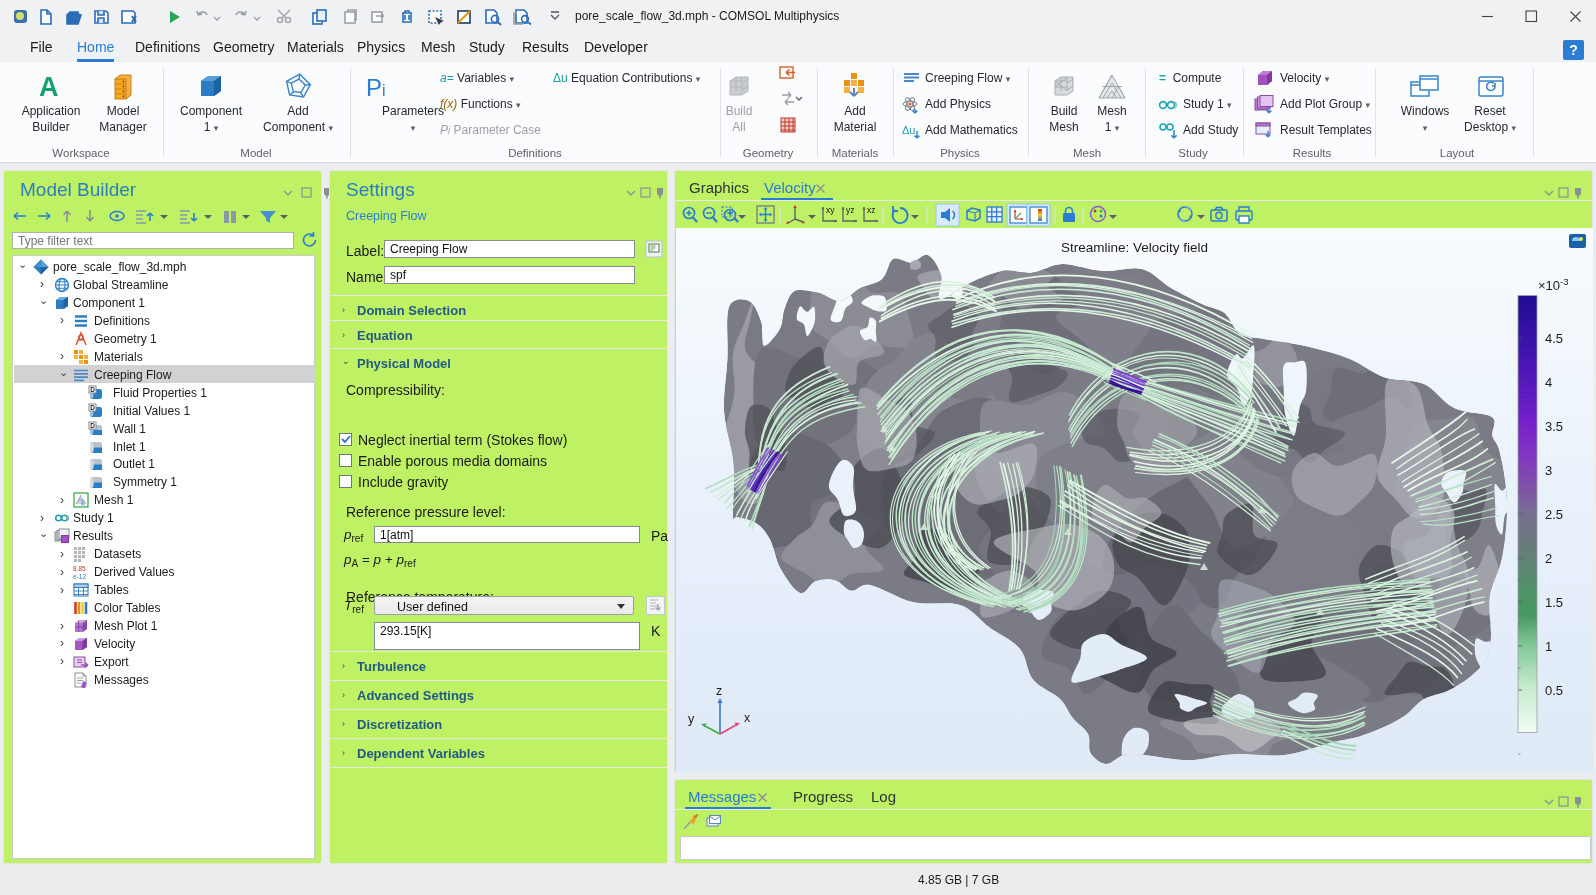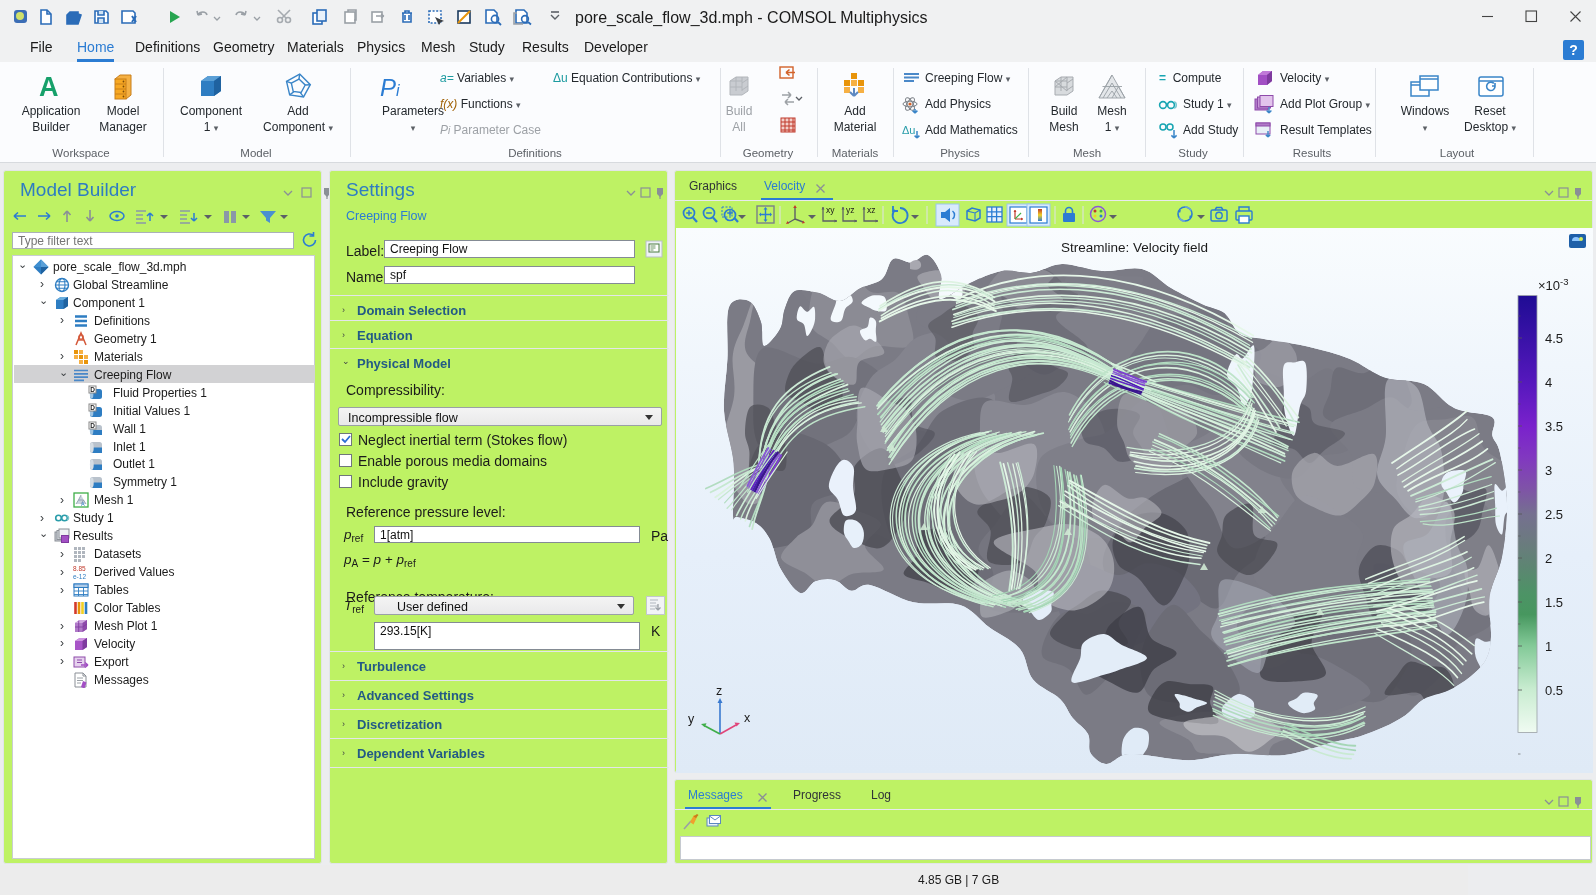--- a/index.html
+++ b/index.html
@@ -1,19 +1,19 @@
 <!DOCTYPE html>
 <html><head><meta charset="utf-8"><style>
 *{margin:0;padding:0;box-sizing:border-box;}
 html,body{width:1596px;height:895px;overflow:hidden;background:#ecedef;font-family:"Liberation Sans",sans-serif;-webkit-font-smoothing:antialiased;}
 .abs{position:absolute;}
 #app{position:relative;width:1596px;height:895px;}
 
 #titlebar{left:0;top:0;width:1596px;height:33px;background:#f0f1f2;}
-#title-text{left:575px;top:9px;font-size:16px;color:#1a1a1a;}
+#title-text{left:575px;top:9px;font-size:12px;color:#1a1a1a;}
 .winbtn{top:8px;width:17px;height:17px;color:#444;}
 
 #menubar{left:0;top:33px;width:1596px;height:29px;background:#f0f1f2;}
 .mtab{position:absolute;top:6px;font-size:14px;color:#1a1a1a;}
 .mtab.sel{color:#2b7cd3;}
 #menubar .underline{position:absolute;left:77px;top:26px;width:37px;height:3px;background:#2b7cd3;}
 
 #ribbon{left:0;top:62px;width:1596px;height:101px;background:#fbfcfe;border-bottom:1px solid #d7dade;}
 .rsep{position:absolute;top:6px;width:1px;height:89px;background:#dfe2e7;}
 .rgl{position:absolute;top:85px;font-size:11.5px;color:#5c6066;width:120px;text-align:center;}
@@ -39,21 +39,21 @@
 
 .sec{position:absolute;left:0;width:339px;height:29px;border-top:1px solid #e3e6ea;}
 .sec .t{position:absolute;left:27px;top:7px;font-size:13px;font-weight:700;color:#235a85;}
 .sec .c{position:absolute;left:12px;top:9px;font-size:9px;color:#3c4043;}
 .slabel{position:absolute;font-size:14px;color:#1b1b1b;white-space:nowrap;}
 .sinput{position:absolute;background:#fff;border:1px solid #848b94;font-size:12px;color:#111;padding:1px 0 0 5px;}
 .scombo{position:absolute;background:linear-gradient(#f4f4f4,#e9e9ea);border:1px solid #9aa0a6;border-radius:2px;font-size:12.5px;color:#111;}
 .scombo .ar{position:absolute;right:8px;top:7px;width:0;height:0;border-left:4px solid transparent;border-right:4px solid transparent;border-top:5px solid #333;}
 .cb{position:absolute;width:13px;height:13px;background:#fff;border:1px solid #70767c;}
 
-.gtab{position:absolute;top:8px;font-size:12px;color:#2f3337;}
+.gtab{position:absolute;top:8px;font-size:15px;color:#2f3337;}
 .gtline{position:absolute;left:0px;top:29px;width:917px;height:1px;background:#e8eaee;}
 
 .minput{position:absolute;left:5px;top:56px;width:911px;height:24px;background:#fff;border:1px solid #c6cad0;}
 
 #statusbar{left:0;top:865px;width:1468px;height:30px;background:#ececec;}
 #statusbar span{position:absolute;left:918px;top:8px;font-size:12px;color:#1b1b1b;}
 svg{display:block;}
 .svgi{position:absolute;}
 </style></head><body>
 <div id="app">
@@ -202,21 +202,21 @@
  <div class="rbig" style="left:258px;top:42px;width:80px">Add<br>Component <span class="cara">▾</span></div>
  <svg class="svgi" style="left:284px;top:10px" width="28" height="28" viewBox="0 0 28 28">
   <g fill="none" stroke="#3a85c8" stroke-width="1.4">
           <path d="M14 2l12 9-5 13H7L2 11z" transform="rotate(8 14 14)"></path>
           <path d="M14 7l7 5-3 8h-8l-3-8z" transform="rotate(8 14 14)"></path>
           <path d="M14 2v5M26 11l-5 1M21 24l-4-4M7 24l4-4M2 11l5 1" transform="rotate(8 14 14)"></path>
         </g>
  </svg>
 
  <div class="rbig" style="left:373px;top:42px;width:80px">Parameters<br><span class="cara">▾</span></div>
- <div style="position:absolute;left:380px;top:12px;font-size:24px;color:#2b7cd3;font-style:italic">P<span style="font-size:16px">i</span></div>
+ <div style="position:absolute;left:366px;top:12px;font-size:24px;color:#2b7cd3;">P<span style="font-size:16px">i</span></div>
  <div class="rsm" style="left:440px;top:9px"><span style="color:#1c9ba0;font-style:italic">a=</span> Variables <span class="cara">▾</span></div>
  <div class="rsm" style="left:440px;top:35px"><span style="color:#a16207;font-style:italic">f(x)</span> Functions <span class="cara">▾</span></div>
  <div class="rsm gray" style="left:440px;top:61px"><span style="font-style:italic">P<span style="font-size:10px">i</span></span> Parameter Case</div>
  <div class="rsm" style="left:553px;top:9px"><span style="color:#1c9ba0">Δu</span> Equation Contributions <span class="cara">▾</span></div>
 
  <div class="rbig" style="left:708px;top:42px;width:62px;color:#9da1a6">Build<br>All</div>
  <svg class="svgi" style="left:726px;top:12px" width="26" height="25" viewBox="0 0 26 25">
   <g fill="#c9ccd1" stroke="#b2b6bb">
           <path d="M4 7l6-4h12v14l-6 4H4z"></path>
           <path d="M10 3v14M4 7h12m0-4v14M4 13h12m6-8l-6 4m6 3l-6 4" fill="none"></path>
@@ -646,24 +646,20 @@
       </div>
 <div class="sec" style="top:149px">
         <span class="c">›</span>
         <span class="t">Equation</span>
       </div>
 <div class="sec" style="top:177px">
         <span class="c" style="top:7px">⌄</span>
         <span class="t">Physical Model</span>
       </div>
 <div class="slabel" style="left:16px;top:211px">Compressibility:</div>
-<div class="scombo" style="left:8px;top:236px;width:324px;height:19px">
-        <span style="position:absolute;left:9px;top:2.5px">Incompressible flow</span>
-        <span class="ar"></span>
-      </div>
 <div class="cb" style="left:9px;top:262px"></div>
       <svg class="svgi" style="left:10px;top:262px" width="12" height="12">
         <path d="M2 6l3 3 5-6" stroke="#2b6cd4" stroke-width="1.8" fill="none"></path>
       </svg>
 <div class="slabel" style="left:28px;top:261px">Neglect inertial term (Stokes flow)</div>
 <div class="cb" style="left:9px;top:283px"></div>
 <div class="slabel" style="left:28px;top:282px">Enable porous media domains</div>
 <div class="cb" style="left:9px;top:304px"></div>
 <div class="slabel" style="left:28px;top:303px">Include gravity</div>
 <div class="slabel" style="left:16px;top:333px">Reference pressure level:</div>

